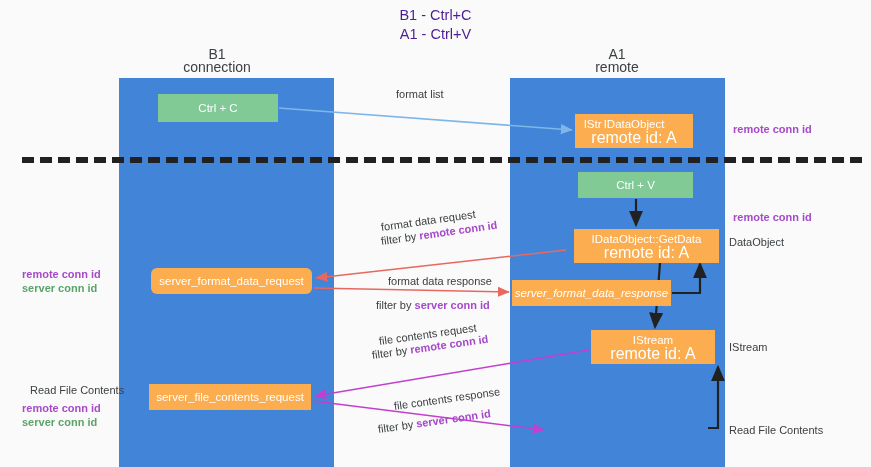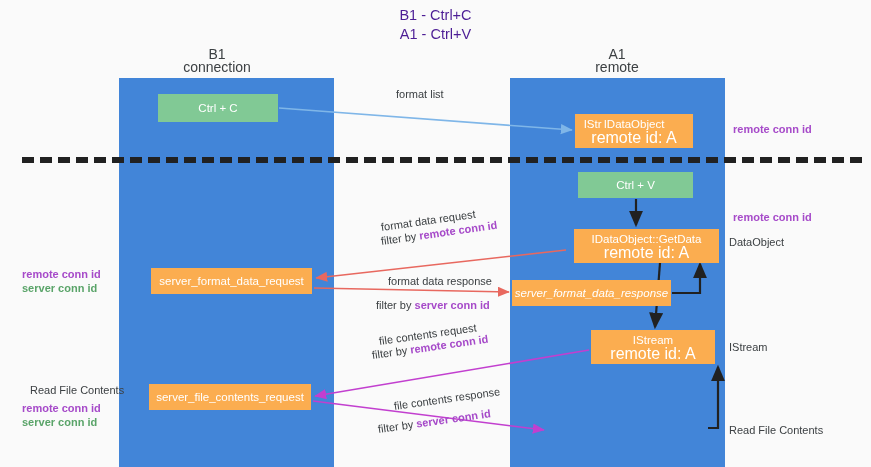--- a/index.html
+++ b/index.html
@@ -31,21 +31,21 @@
         align-items:center;justify-content:center;color:#ffffff;font-size:11.5px;
         line-height:14px;text-align:center;z-index:6;}
   .green{background:#81c995;}
   .orange{background:#fbad50;}
   .node .l2{font-size:16px;}
 
   #n-ctrlc{left:158px;top:94px;width:120px;height:28px;}
   #n-idataobject{left:575px;top:114px;width:118px;height:34px;}
   #n-ctrlv{left:578px;top:172px;width:115px;height:26px;}
   #n-getdata{left:568px;top:229px;width:145px;height:34px;margin-left:6px;}
-  #n-sfdreq{left:151px;top:268px;width:161px;height:26px;}
+  #n-sfdreq{left:151px;top:268px;width:161px;height:26px;border-radius:6px;}
   #n-sfdres{left:512px;top:280px;width:159px;height:26px;font-style:italic;}
   #n-istream{left:591px;top:330px;width:124px;height:34px;}
   #n-sfcreq{left:149px;top:384px;width:162px;height:26px;}
   #n-sfcres{left:547px;top:417px;width:160px;height:26px;}
 
   
   .glyph-stack{position:relative;display:inline-block;}
   .glyph-stack .over{position:absolute;left:-20px;top:0;white-space:nowrap;}
 
   

